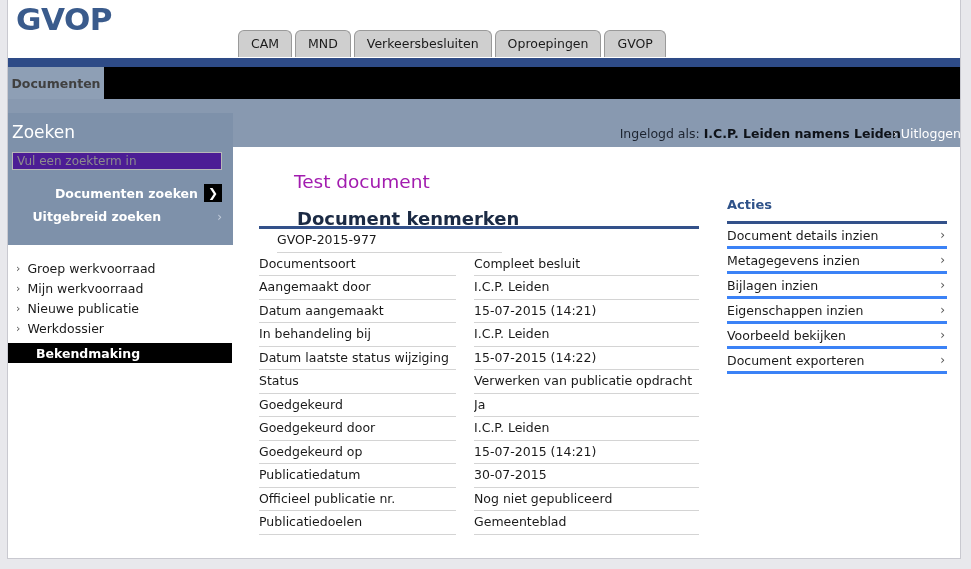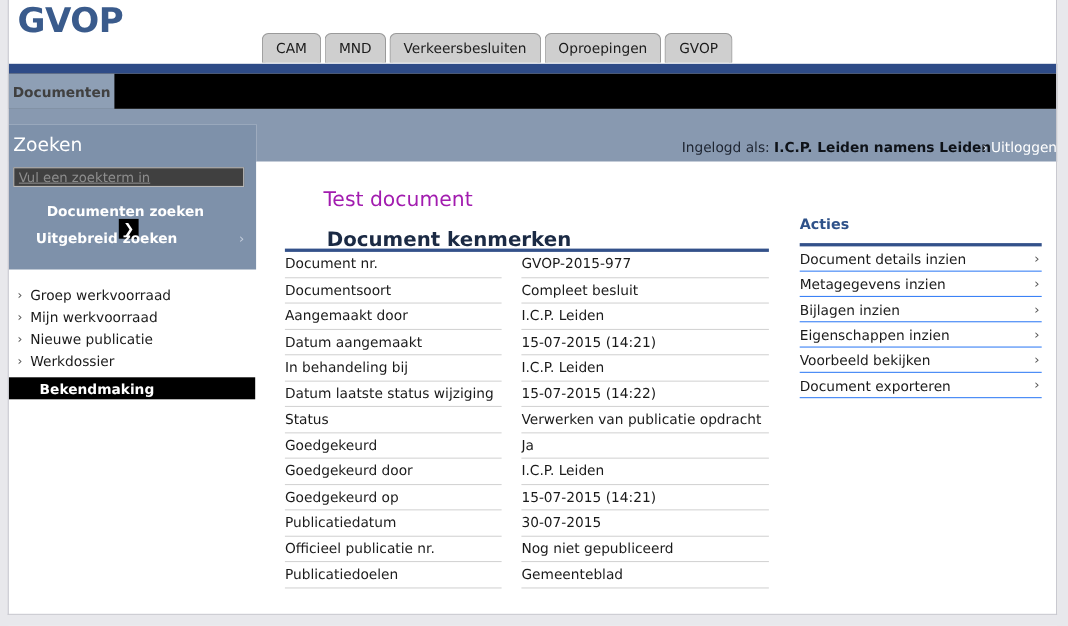--- a/index.html
+++ b/index.html
@@ -137,37 +137,35 @@
     background: #7e91aa;
   }
   .search-title {
     position: absolute; left: 12px; top: 122px;
     color: #ffffff;
     font-size: 17px;
   }
   .search-input {
     position: absolute; left: 12px; top: 152px;
     width: 210px; height: 18px;
-    background: #404040;
+    background: #4c1d95;
     border: 1px solid #b8b8b8;
     box-sizing: border-box;
     font-size: 12px;
     color: #8a8a8a;
     padding: 0 4px;
     font-family: "DejaVu Sans", "Liberation Sans", sans-serif;
-    text-decoration: underline;
   }
   .search-input::placeholder { color: #8d8d8d; opacity: 1; }
   .doc-search-row {
     position: absolute; left: 12px; top: 184px; width: 210px;
     display: flex;
     justify-content: flex-end;
     align-items: center;
     cursor: pointer;
-    flex-direction: column;
   }
   .doc-search-label {
     color: #ffffff;
     font-size: 12.5px;
     font-weight: bold;
     margin-right: 6px;
   }
   .arrow-box {
     width: 18px; height: 18px;
     background: #000000;
@@ -278,21 +276,21 @@
     margin-bottom: 9px;
   }
   .actions-rule {
     width: 220px; height: 3px; background: #33518a;
   }
   .action-row {
     display: flex;
     align-items: center;
     justify-content: space-between;
     height: 22px;
-    border-bottom: 1px solid #3b82f6;
+    border-bottom: 3px solid #3b82f6;
     font-size: 12.5px;
     color: #1a1a1a;
     cursor: pointer;
   }
   .action-row .achev { color: #555555; font-size: 12px; padding-right: 2px; }
 </style>
 </head>
 <body>
 
 <div id="app">
@@ -361,21 +359,20 @@
   </div>
   <div class="navitem-active">Bekendmaking</div>
 
   <div class="content">
     <div class="page-title">Test document</div>
     <div class="section-head">Document kenmerken</div>
     <div class="kv-table">
       <div class="kv-head-rule"></div>
       <div id="kv-rows">
           <div class="kv-row">
-            <div class="kv-label">Document nr.</div>
             <div class="kv-gap"></div>
             <div class="kv-value">GVOP-2015-977</div>
           </div>
           <div class="kv-row">
             <div class="kv-label">Documentsoort</div>
             <div class="kv-gap"></div>
             <div class="kv-value">Compleet besluit</div>
           </div>
           <div class="kv-row">
             <div class="kv-label">Aangemaakt door</div>

